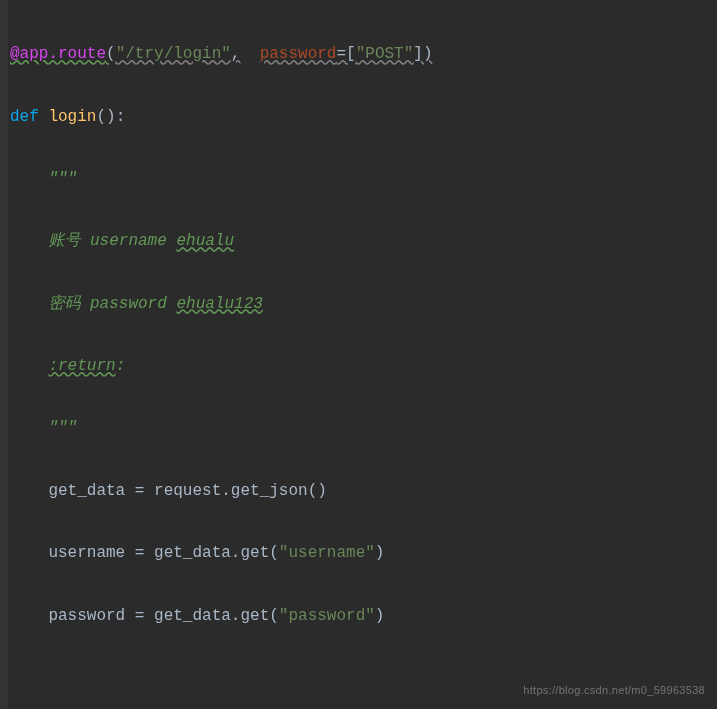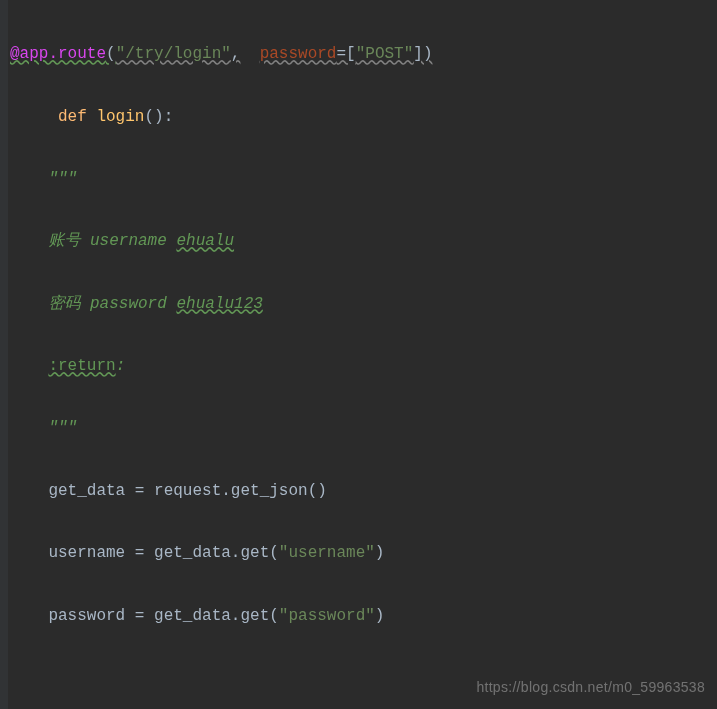--- a/index.html
+++ b/index.html
@@ -27,38 +27,38 @@
     }
     .gutter {
       position: absolute;
       left: 0;
       top: 0;
       width: 8px;
       height: 100%;
       background: #313335;
     }
     .decorator { color: #d946ef; }
-    .keyword { color: #fdba74; margin-left: 48px; }
+    .keyword { color: #0ea5e9; }
     .fname { color: #ffc66d; margin-top: 12px; }
     .string { color: #6a8759; }
     .kwarg { color: #aa4926; }
     .docstring { color: #629755; font-style: italic; }
-    .docreturn { color: #629755; text-decoration: underline wavy #629755; }
+    .docreturn { color: #629755; font-style: italic; text-decoration: underline wavy #629755; }
     .docunderline { text-decoration: underline wavy #629755; font-style: italic; }
     .wavy { text-decoration: underline wavy #808080; }
     .wavy-green { text-decoration: underline wavy #629755; }
     .punct { color: #a9b7c6; }
     .var { color: #a9b7c6; }
     .watermark {
       position: absolute;
       right: 12px;
       bottom: 8px;
       color: rgba(200,200,200,0.45);
       font-family: Arial, sans-serif;
-      font-size: 14px;
+      font-size: 11px;
       letter-spacing: 0.3px;
     }
   </style>
 </head>
 <body>
 
 <div class="gutter"></div>
 
 <div class="editor">
 <span class="line"><span class="decorator wavy-green">@app.route</span><span class="punct wavy-green">(</span><span class="string wavy">"/try/login"</span><span class="punct wavy">,</span><span>  </span><span class="kwarg wavy">password</span><span class="punct wavy">=[</span><span class="string wavy">"POST"</span><span class="punct wavy">])</span></span>

